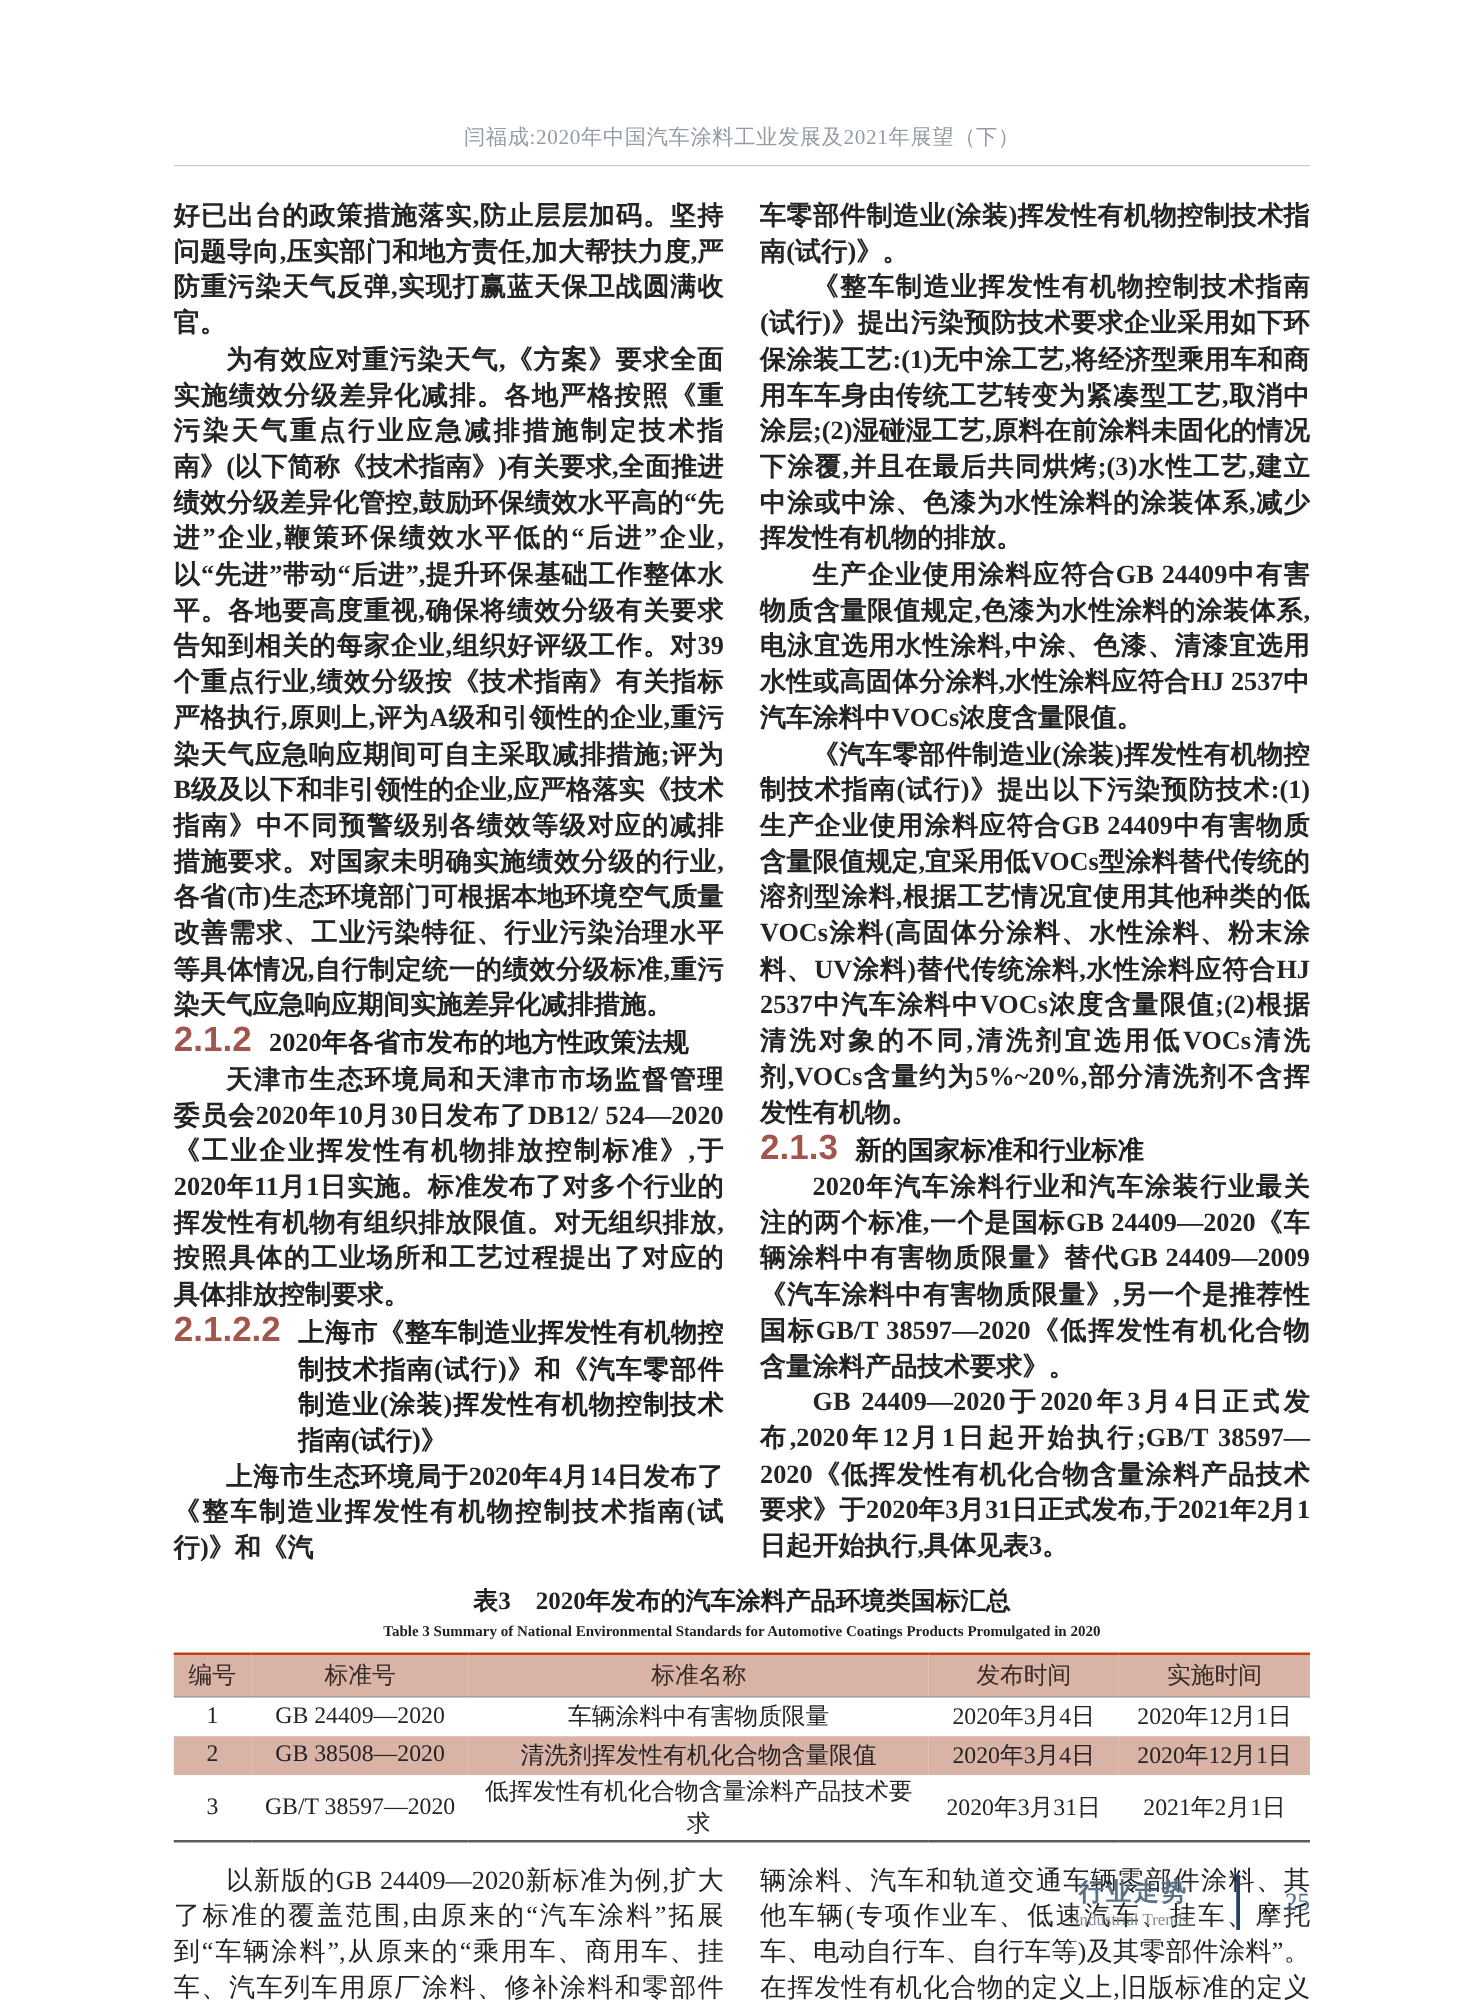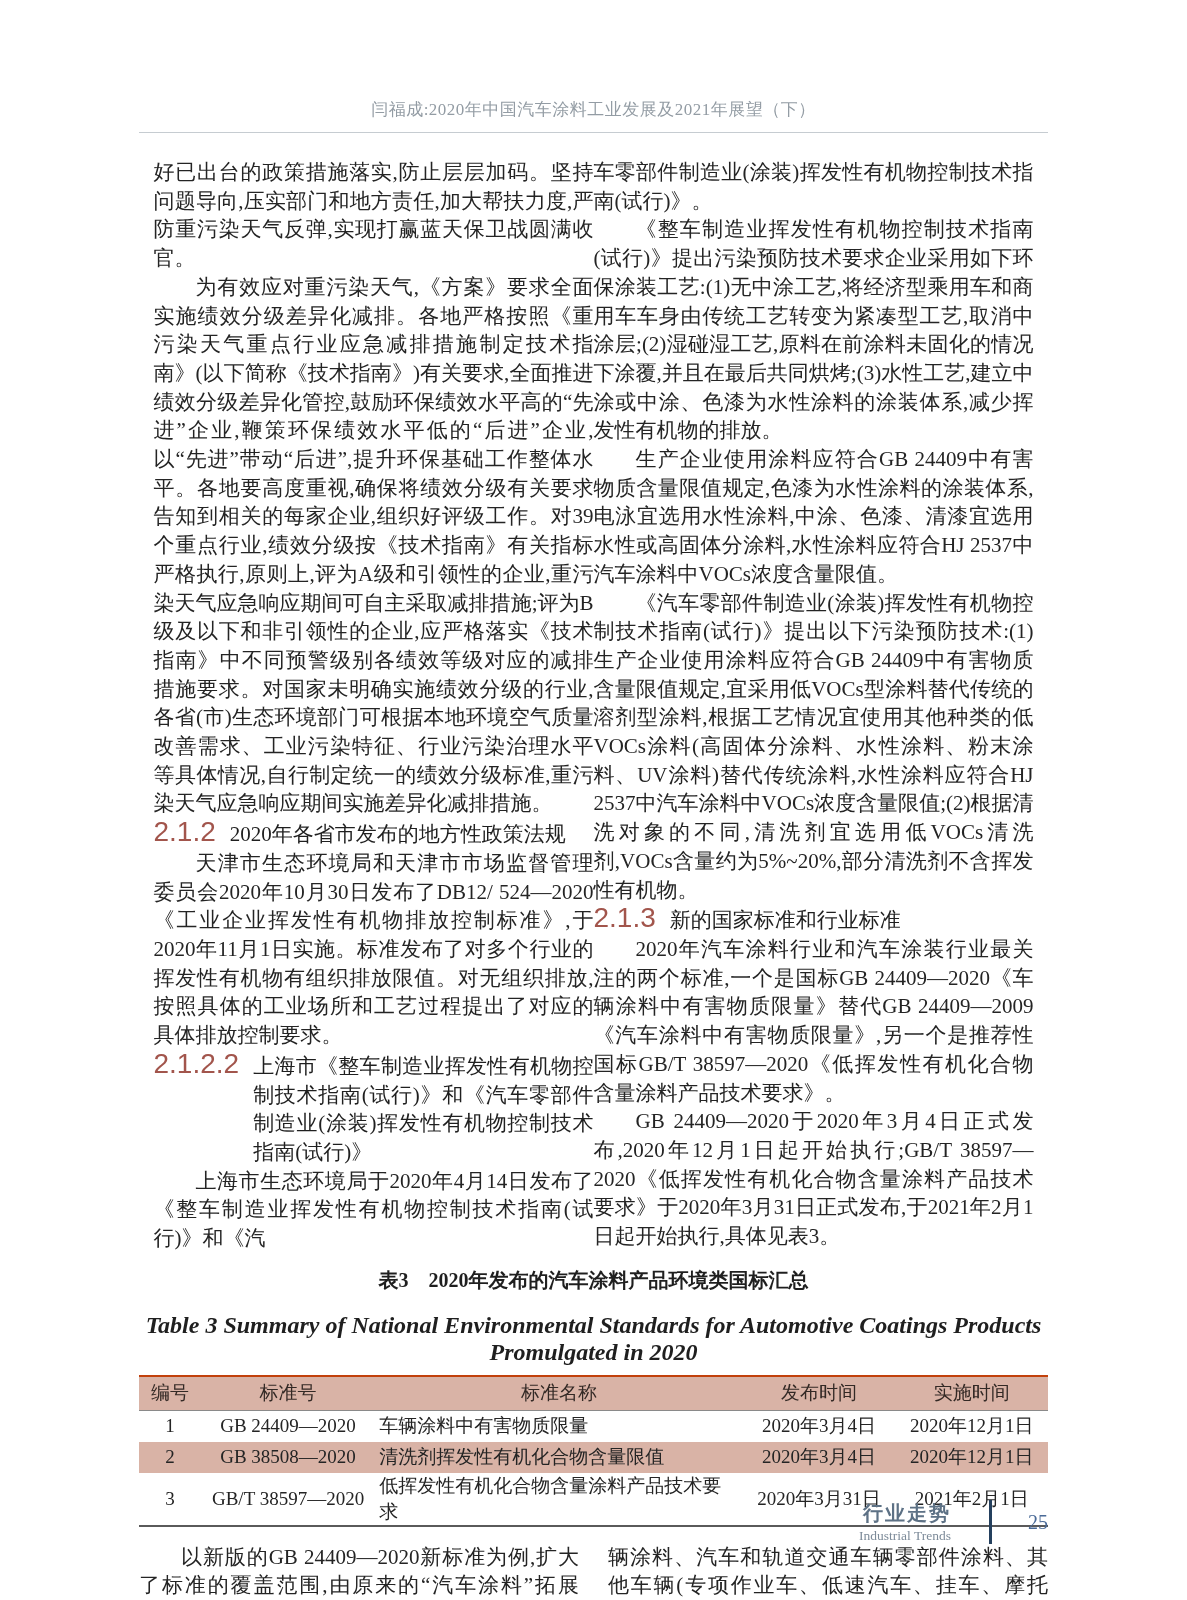--- a/index.html
+++ b/index.html
@@ -22,21 +22,22 @@
     border-bottom:1.5px solid #c6ccd1;
     text-align:center;
     font-size:17px;
     color:#939ca4;
     letter-spacing:0.5px;
     margin-top:20px;
   }
   .columns{
     margin-top:25px;
     display:flex;
-    justify-content:center;
+    justify-content:space-between;
+    font-weight:bold;
   }
   .col{
     width:440px;
     font-size:21px;
     line-height:28.7px;
     text-align:justify;
   }
   .col p{margin:0;text-indent:2em;}
   .col p.no-indent{text-indent:0;}
   .heading{
@@ -55,24 +56,23 @@
   .tbl-caption-zh{
     text-align:center;
     font-weight:bold;
     font-size:20px;
     color:#1f1f1f;
     margin:0;
   }
   .tbl-caption-en{
     text-align:center;
     font-weight:bold;
-    font-size:24px;
+    font-size:12px;
     color:#1f1f1f;
-    margin:18px 0 9px 0;
-    font-style:italic;
+    margin:4px 0 9px 0;
   }
   table.std{
     width:100%;
     border-collapse:collapse;
     font-size:19px;
     border-top:2px solid #c2410c;
     border-bottom:2px solid #5a5a5a;
   }
   table.std th{
     background:#d9b3a6;
@@ -83,21 +83,21 @@
     padding:0 4px;
   }
   table.std td{
     height:31px;
     text-align:center;
     padding:0 4px;
     color:#242424;
   }
   table.std tr.tinted td{background:#d9b3a6;}
   table.std td.name-cell, table.std col.name{}
-  table.std td.name-cell{text-align:left;}
+  table.std td.name-cell{text-align:center;}
   .col-no{width:6.8%;}
   .col-code{width:19.2%;}
   .col-name{width:40.4%;}
   .col-pub{width:16.8%;}
   .col-imp{width:16.8%;}
   .bottom-columns{
     margin-top:16px;
     display:flex;
     justify-content:space-between;
   }

